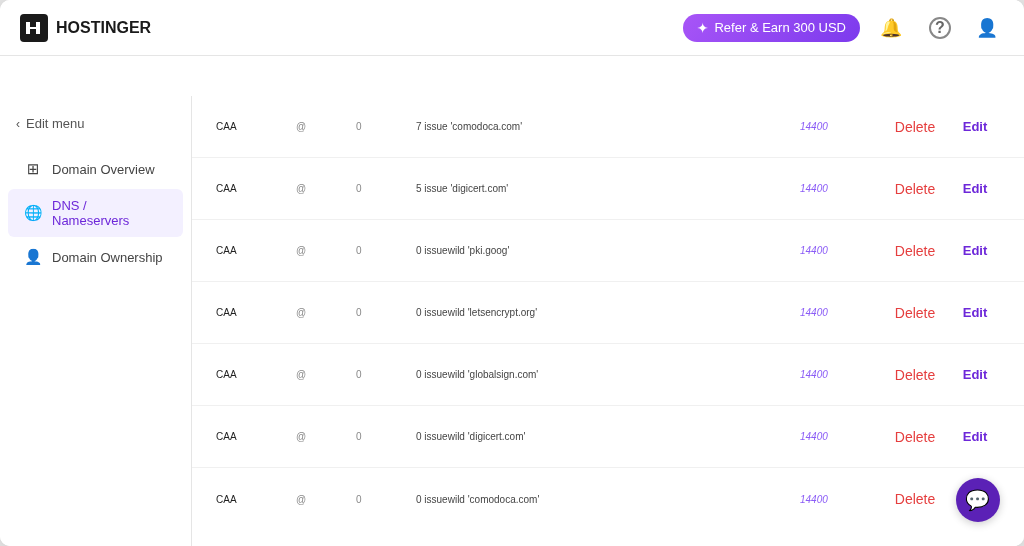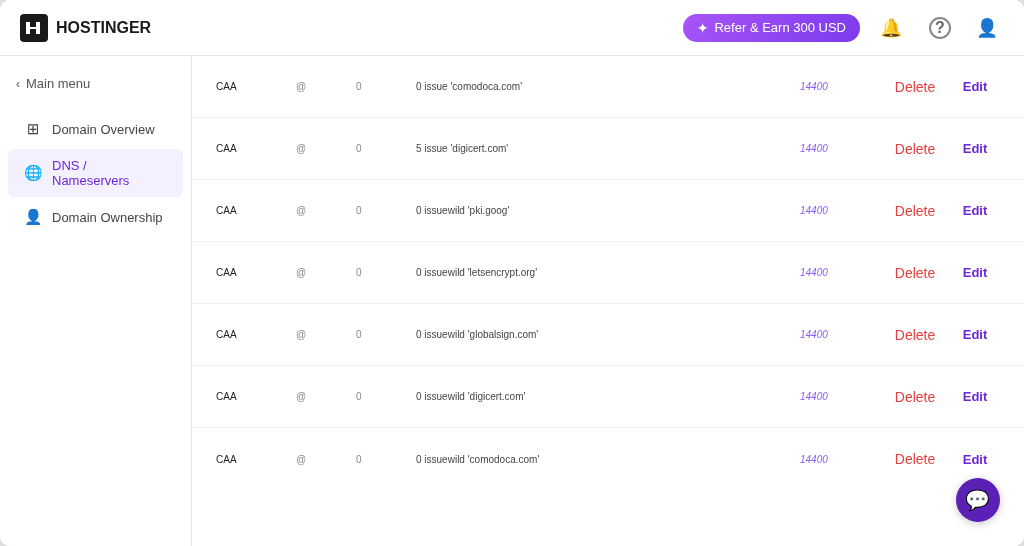--- a/index.html
+++ b/index.html
@@ -14,20 +14,21 @@
     }
     .window {
       width: 1024px;
       height: 546px;
       background: #fff;
       border-radius: 10px;
       overflow: hidden;
       display: flex;
       flex-direction: column;
       box-shadow: 0 2px 20px rgba(0,0,0,0.15);
+      gap: 40px;
     }
     
     .header {
       height: 56px;
       background: #fff;
       border-bottom: 1px solid #e5e5e5;
       display: flex;
       align-items: center;
       justify-content: space-between;
       padding: 0 20px;
@@ -229,21 +230,21 @@
         <span>👤</span>
       </button>
     </div>
   </header>
 
   <div class="body">
 
     <nav class="sidebar">
       <div class="back-menu">
         <span class="back-arrow">‹</span>
-        <span>Main menu</span>
+        <span>Edit menu</span>
       </div>
       <div class="nav-item">
         <span class="nav-icon">⊞</span>
         <span>Domain Overview</span>
       </div>
       <div class="nav-item active">
         <span class="nav-icon">🌐</span>
         <span>DNS / Nameservers</span>
       </div>
       <div class="nav-item">
@@ -252,21 +253,21 @@
       </div>
     </nav>
 
     <main class="main">
       <div class="dns-table">
 
       <div class="dns-row">
     <span class="dns-cell type">CAA</span>
     <span class="dns-cell muted">@</span>
     <span class="dns-cell muted">0</span>
-    <span class="dns-cell value">0 issue 'comodoca.com'</span>
+    <span class="dns-cell value">7 issue 'comodoca.com'</span>
     <span class="dns-cell ttl">14400</span>
     <button class="btn-delete">Delete</button>
     <button class="btn-edit">Edit</button>
   </div>
           <div class="dns-row">
     <span class="dns-cell type">CAA</span>
     <span class="dns-cell muted">@</span>
     <span class="dns-cell muted">0</span>
     <span class="dns-cell value">5 issue 'digicert.com'</span>
     <span class="dns-cell ttl">14400</span>

